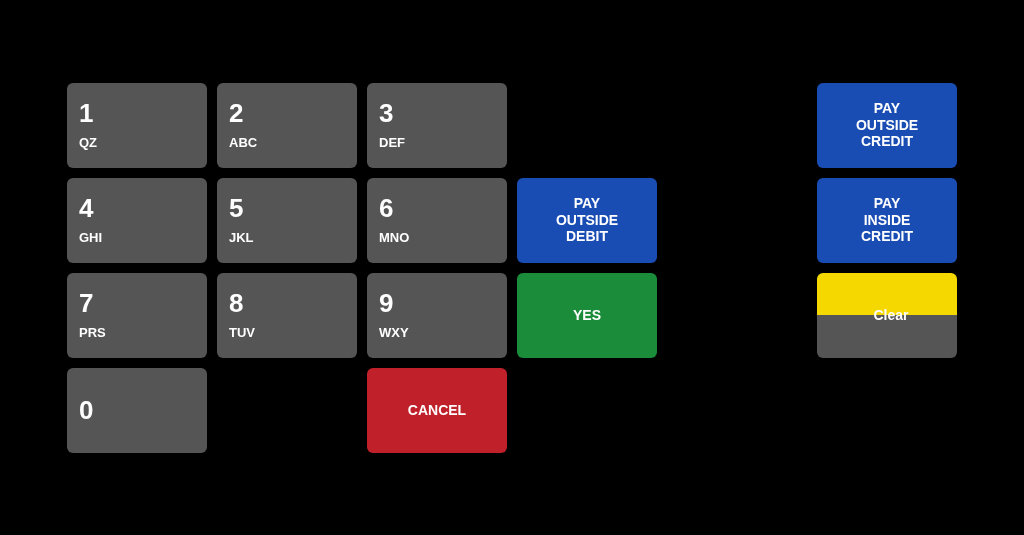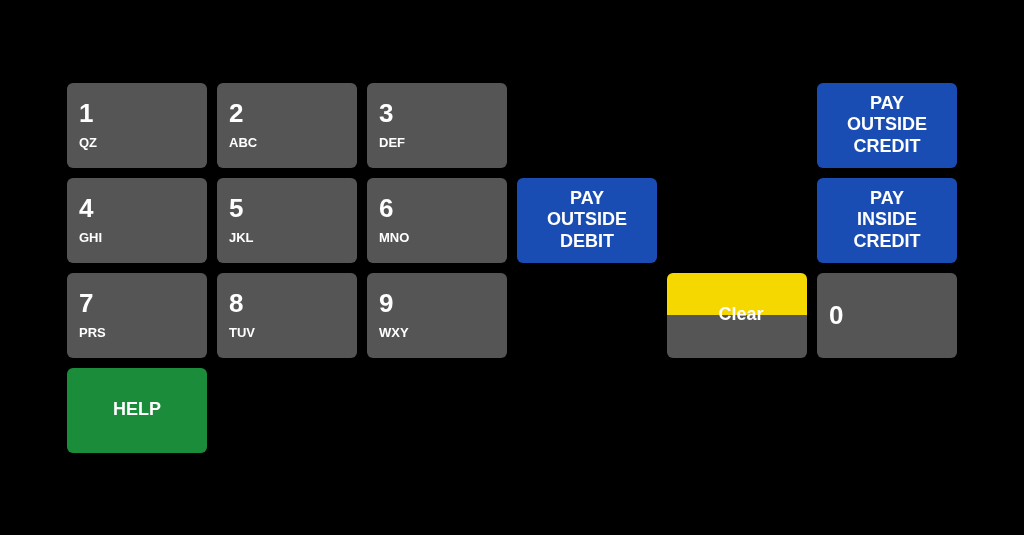--- a/index.html
+++ b/index.html
@@ -49,21 +49,21 @@
       font-size: 26px;
       line-height: 1;
       font-weight: 900;
     }
     .key .sub {
       font-size: 13px;
       font-weight: bold;
       margin-top: 9px;
     }
     .key .label {
-      font-size: 18px;
+      font-size: 14px;
       font-weight: 900;
       text-align: center;
       line-height: 1.2;
     }
     .spacer { background: transparent; }
   </style>
 </head>
 <body>
 
 <div class="keypad">
@@ -111,26 +111,29 @@
     <span class="sub">PRS</span>
   </div>
   <div class="key key-gray">
     <span class="num">8</span>
     <span class="sub">TUV</span>
   </div>
   <div class="key key-gray">
     <span class="num">9</span>
     <span class="sub">WXY</span>
   </div>
+  <div class="key key-green center">
+    <span class="label">YES</span>
+  </div>
   <div class="spacer"></div>
 
   <div class="key key-yellow-gray center">
     <span class="label">Clear</span>
   </div>
   <div class="key key-gray">
     <span class="num">0</span>
   </div>
-  <div class="key key-green center">
-    <span class="label">HELP</span>
+  <div class="spacer"></div>
+  <div class="key key-red center">
+    <span class="label">CANCEL</span>
   </div>
-  <div class="spacer"></div>
 
 </div>
 
 </body></html>

